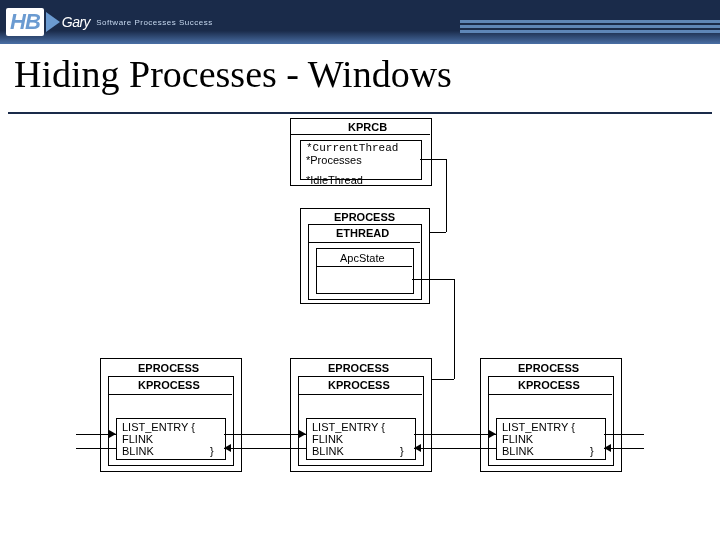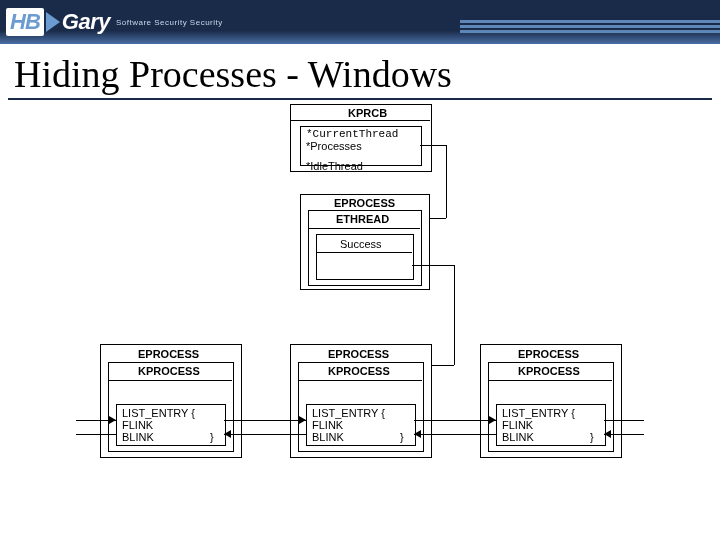--- a/index.html
+++ b/index.html
@@ -38,22 +38,22 @@
     font-style: italic;
   }
   .logo-arrow {
     width: 0; height: 0;
     border-top: 10px solid transparent;
     border-bottom: 10px solid transparent;
     border-left: 14px solid #6b9bd1;
     margin: 0 2px 0 2px;
   }
   .logo-gary {
-    font-weight: 700;
-    font-size: 22px;
+    font-weight: 400;
+    font-size: 14px;
     color: #fff;
     font-style: italic;
     letter-spacing: -0.5px;
   }
   .logo-tag {
     font-size: 8px;
     color: #c6d8ef;
     margin-left: 6px;
     letter-spacing: 0.5px;
   }
@@ -66,21 +66,21 @@
     width: 260px;
   }
   .header-stripes div {
     height: 3px;
     margin-bottom: 2px;
     background: #5e86b7;
   }
   .title {
     font-family: "Times New Roman", serif;
     font-size: 38px;
-    margin: 8px 0 2px 14px;
+    margin: 8px 0 16px 14px;
   }
   .title-underline {
     height: 1.5px;
     background: #1a2b4a;
     margin: 2px 8px 0 8px;
   }
 
   
   .canvas {
     position: relative;
@@ -128,21 +128,21 @@
   }
 </style>
 </head>
 <body>
 
 <div class="header-bar">
   <div class="logo">
     <span class="logo-hb">HB</span>
     <span class="logo-arrow"></span>
     <span class="logo-gary">Gary</span>
-    <span class="logo-tag">Software Security Security</span>
+    <span class="logo-tag">Software Processes Success</span>
   </div>
   <div class="header-stripes">
     <div></div>
       <div></div>
       <div></div>
   </div>
 </div>
 
 <div class="title">Hiding Processes - Windows</div>
 <div class="title-underline"></div>
@@ -164,21 +164,21 @@
   <div class="arr-left" style="left:407px; top:114px;"></div>
 
   <div class="box" style="left:300px; top:94px; width:128px; height:94px;"></div>
   <span class="label bold" style="left:334px; top:97px;">EPROCESS</span>
 
   <div class="box" style="left:308px; top:110px; width:112px; height:74px;"></div>
   <span class="label bold" style="left:336px; top:113px;">ETHREAD</span>
   <div class="hline" style="left:308px; top:128px; width:112px;"></div>
 
   <div class="box" style="left:316px; top:134px; width:96px; height:44px;"></div>
-  <span class="label" style="left:340px; top:138px;">Success</span>
+  <span class="label" style="left:340px; top:138px;">ApcState</span>
   <div class="hline" style="left:316px; top:152px; width:96px;"></div>
 
   <div class="hline" style="left:412px; top:165px; width:42px;"></div>
   <div class="vline" style="left:454px; top:165px; height:100px;"></div>
   <div class="hline" style="left:426px; top:265px; width:28px;"></div>
   <div class="arr-left" style="left:419px; top:261px;"></div>
 
   <div class="box" style="left:100px; top:244px; width:140px; height:112px;"></div>
   <span class="label bold" style="left:138px; top:248px;">EPROCESS</span>
   <div class="box" style="left:108px; top:262px; width:124px; height:88px;"></div>

